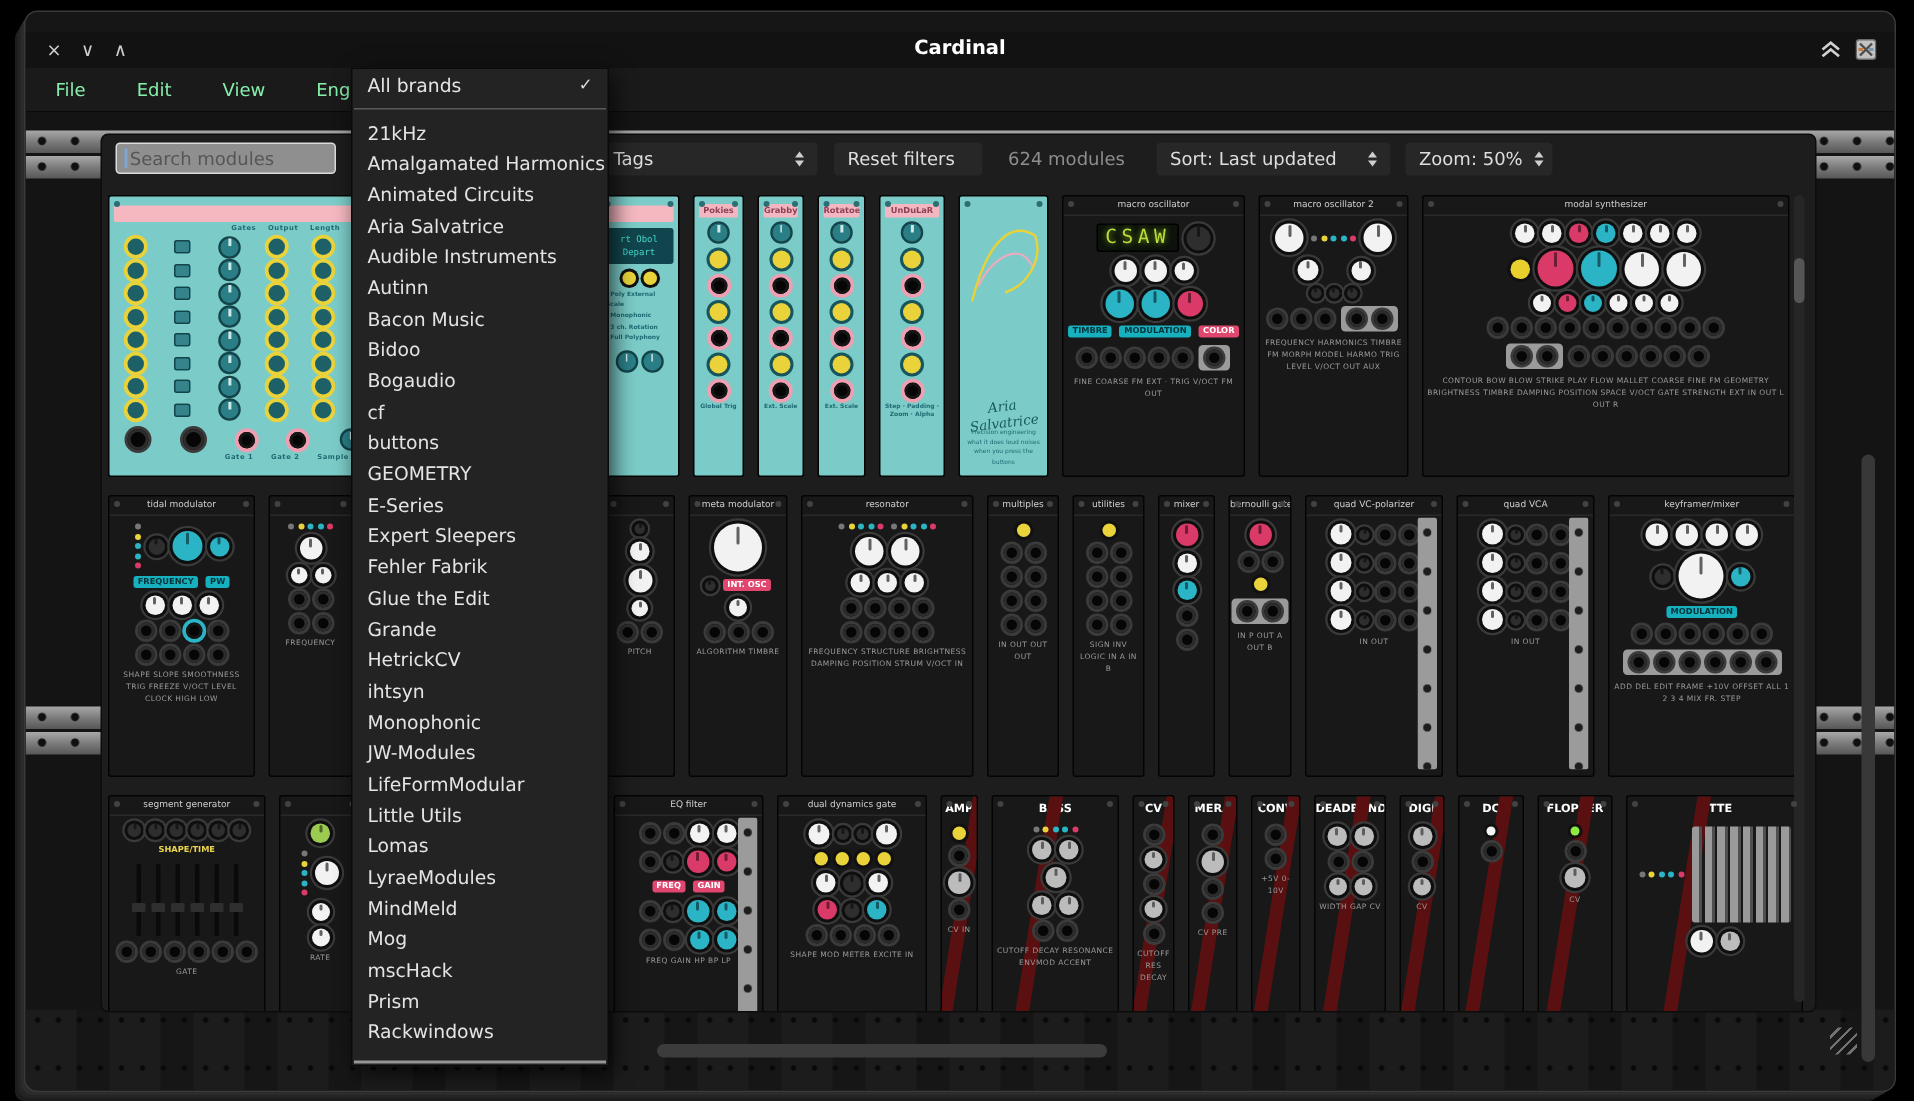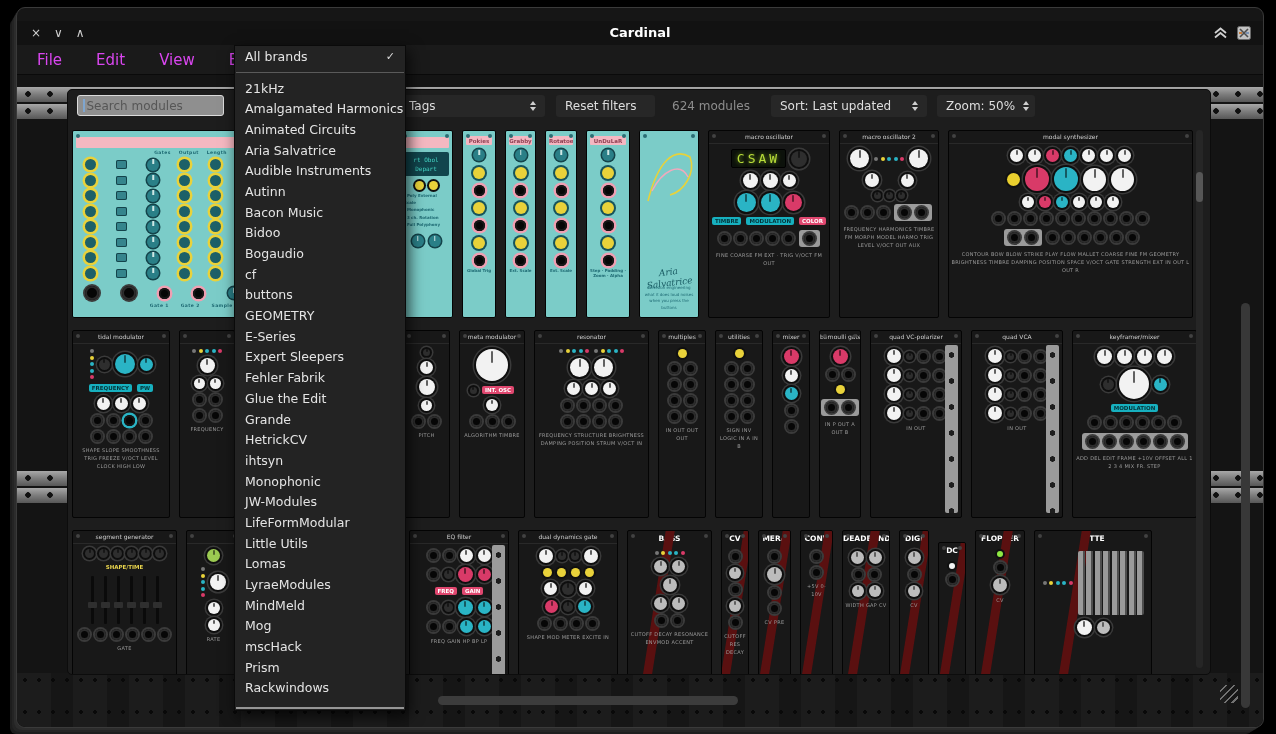--- a/index.html
+++ b/index.html
@@ -11,21 +11,21 @@
   
   .titlebar{position:absolute;left:0;top:13px;width:100%;height:24px;background:#121212;border-bottom:1px solid #050505;}
   .winctl{position:absolute;left:14px;top:0;height:24px;display:flex;align-items:center;gap:13px;color:#cfcfcf;font-size:12px;}
   .winctl span{cursor:default;line-height:1;}
   .wintitle{position:absolute;left:0;top:0;width:100%;height:24px;text-align:center;line-height:24px;
     color:#fff;font-weight:bold;font-size:13px;}
   .winicons{position:absolute;right:12px;top:0;height:24px;display:flex;align-items:center;gap:9px;}
   
   .menubar{position:absolute;left:0;top:37px;width:100%;height:30px;background:#1a1a1a;border-bottom:1px solid #0a0a0a;
     display:flex;align-items:center;gap:34px;padding-left:20px;box-sizing:border-box;}
-  .menubar .mi{color:#d946ef;font-size:15px;}
+  .menubar .mi{color:#86efac;font-size:12px;}
   .fpsstats{position:absolute;right:54px;top:37px;height:30px;line-height:30px;color:#8f8f8f;font-size:12px;white-space:pre;}
   
   .rack{position:absolute;left:0;top:67px;width:100%;height:652px;background:#141414;border-radius:0 0 9px 9px;overflow:hidden;}
   .rail{position:absolute;left:0;right:0;height:15px;
     background-image:radial-gradient(circle 2.6px at 11px 7px,#101010 2.5px,transparent 3px),linear-gradient(#a8a8a8,#7c7c7c 50%,#575757);
     background-size:22px 15px,100% 100%;}
   .rackslots{position:absolute;left:0;right:0;top:598px;height:54px;background:
     radial-gradient(circle 1.7px at 8px 5px,#090909 1.6px,transparent 2px),
     radial-gradient(circle 1.7px at 8px 5px,#090909 1.6px,transparent 2px),
     repeating-linear-gradient(90deg,#1c1c1c 0 34px,#161616 34px 56px);
@@ -989,20 +989,37 @@
               <span class="knob" style="width: 13px; height: 13px; background: rgb(42, 180, 197);"></span>
             </div>
             <div class="mrow">
               <span class="jack"></span>
               <span class="jack"></span>
               <span class="jack"></span>
               <span class="jack"></span>
             </div>
             <div class="mlabels">SHAPE  MOD  METER  EXCITE  IN</div>
           </div>
+          <div class="mod autinn" style="width: 25px;">
+            <div class="mhead">AMP</div>
+            <div class="ribbon" style="left: 28%;"></div>
+            <div class="mrow">
+              <span class="dot" style="width: 9px; height: 9px; background: rgb(233, 210, 58); box-shadow: rgb(16, 16, 16) 0px 0px 0px 2px;"></span>
+            </div>
+            <div class="mrow">
+              <span class="jack"></span>
+            </div>
+            <div class="mrow">
+              <span class="knob" style="width: 15px; height: 15px; background: rgb(188, 188, 188);"></span>
+            </div>
+            <div class="mrow">
+              <span class="jack"></span>
+            </div>
+            <div class="mlabels">CV  IN</div>
+          </div>
           <div class="mod autinn" style="width: 85px;">
             <div class="mhead">BASS</div>
             <div class="ribbon" style="left: 28%;"></div>
             <div class="mrow">
               <span class="leds">
                 <i class="led" style="background: rgb(119, 119, 119);"></i>
                 <i class="led" style="background: rgb(233, 210, 58);"></i>
                 <i class="led" style="background: rgb(42, 180, 197);"></i>
                 <i class="led" style="background: rgb(42, 180, 197);"></i>
                 <i class="led" style="background: rgb(217, 58, 104);"></i>
@@ -1097,21 +1114,21 @@
               <span class="knob" style="width: 13px; height: 13px; background: rgb(188, 188, 188);"></span>
             </div>
             <div class="mrow">
               <span class="jack"></span>
             </div>
             <div class="mrow">
               <span class="knob" style="width: 12px; height: 12px; background: rgb(188, 188, 188);"></span>
             </div>
             <div class="mlabels">CV</div>
           </div>
-          <div class="mod autinn" style="width: 28px; margin-top: 12px;">
+          <div class="mod autinn" style="width: 44px;">
             <div class="mhead">DC</div>
             <div class="ribbon" style="left: 28%;"></div>
             <div class="mrow">
               <span class="dot" style="width: 6px; height: 6px; background: rgb(244, 244, 244); box-shadow: rgb(16, 16, 16) 0px 0px 0px 2px;"></span>
             </div>
             <div class="mrow">
               <span class="jack"></span>
             </div>
           </div>
           <div class="mod autinn" style="width: 50px;">

